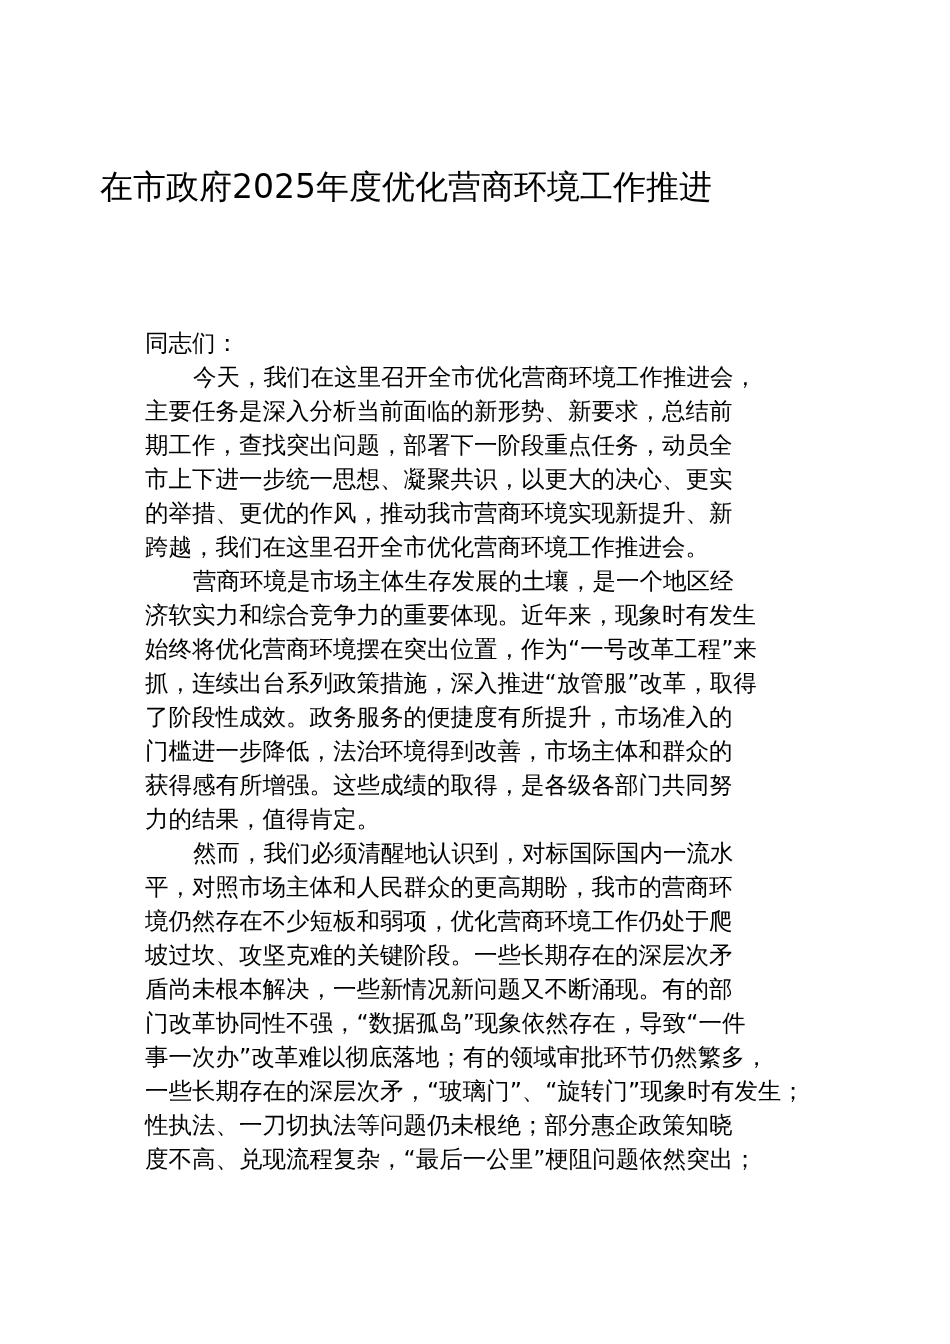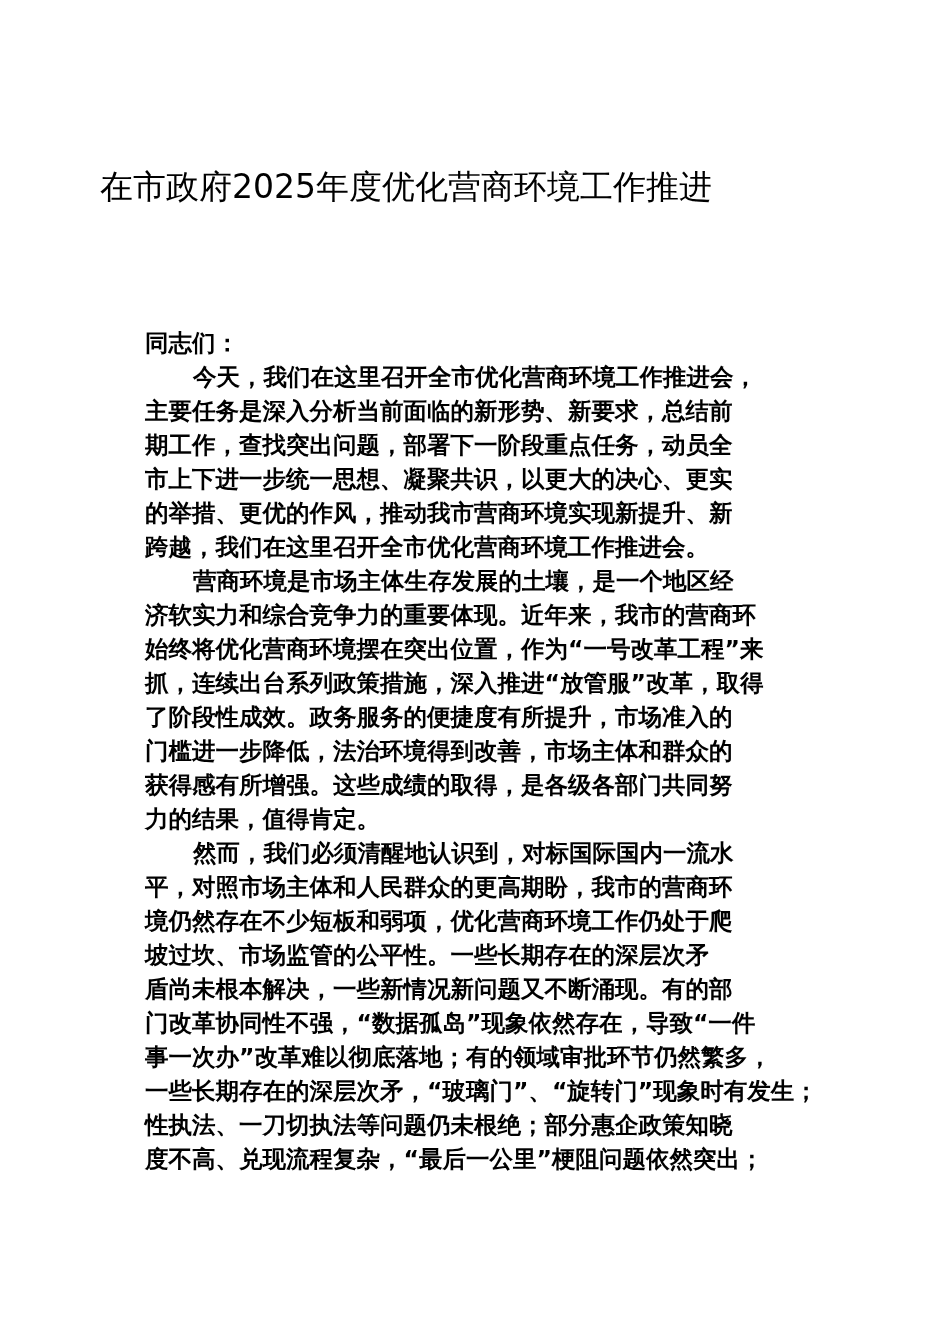--- a/index.html
+++ b/index.html
@@ -40,21 +40,20 @@
     left: 145px;
     top: 326px;
     width: 690px;
     font-size: 23.5px;
     line-height: 34px;
   }
   .line {
     display: block;
     white-space: nowrap;
     height: 34px;
-    font-weight: bold;
   }
   .indent { padding-left: 48px; }
 </style>
 </head>
 <body>
 
 <div class="page">
 
   <div class="title l1">在市政府2025年度优化营商环境工作推进</div>
 
@@ -65,34 +64,34 @@
       <span class="line indent">今天，我们在这里召开全市优化营商环境工作推进会，</span>
       <span class="line">主要任务是深入分析当前面临的新形势、新要求，总结前</span>
       <span class="line">期工作，查找突出问题，部署下一阶段重点任务，动员全</span>
       <span class="line">市上下进一步统一思想、凝聚共识，以更大的决心、更实</span>
       <span class="line">的举措、更优的作风，推动我市营商环境实现新提升、新</span>
       <span class="line">跨越，我们在这里召开全市优化营商环境工作推进会。</span>
     </div>
 
     <div>
       <span class="line indent">营商环境是市场主体生存发展的土壤，是一个地区经</span>
-      <span class="line">济软实力和综合竞争力的重要体现。近年来，我市的营商环</span>
+      <span class="line">济软实力和综合竞争力的重要体现。近年来，现象时有发生</span>
       <span class="line">始终将优化营商环境摆在突出位置，作为“一号改革工程”来</span>
       <span class="line">抓，连续出台系列政策措施，深入推进“放管服”改革，取得</span>
       <span class="line">了阶段性成效。政务服务的便捷度有所提升，市场准入的</span>
       <span class="line">门槛进一步降低，法治环境得到改善，市场主体和群众的</span>
       <span class="line">获得感有所增强。这些成绩的取得，是各级各部门共同努</span>
       <span class="line">力的结果，值得肯定。</span>
     </div>
 
     <div>
       <span class="line indent">然而，我们必须清醒地认识到，对标国际国内一流水</span>
       <span class="line">平，对照市场主体和人民群众的更高期盼，我市的营商环</span>
       <span class="line">境仍然存在不少短板和弱项，优化营商环境工作仍处于爬</span>
-      <span class="line">坡过坎、市场监管的公平性。一些长期存在的深层次矛</span>
+      <span class="line">坡过坎、攻坚克难的关键阶段。一些长期存在的深层次矛</span>
       <span class="line">盾尚未根本解决，一些新情况新问题又不断涌现。有的部</span>
       <span class="line">门改革协同性不强，“数据孤岛”现象依然存在，导致“一件</span>
       <span class="line">事一次办”改革难以彻底落地；有的领域审批环节仍然繁多，</span>
       <span class="line">一些长期存在的深层次矛，“玻璃门”、“旋转门”现象时有发生；</span>
       <span class="line">性执法、一刀切执法等问题仍未根绝；部分惠企政策知晓</span>
       <span class="line">度不高、兑现流程复杂，“最后一公里”梗阻问题依然突出；</span>
     </div>
   </div>
 
 </div>

